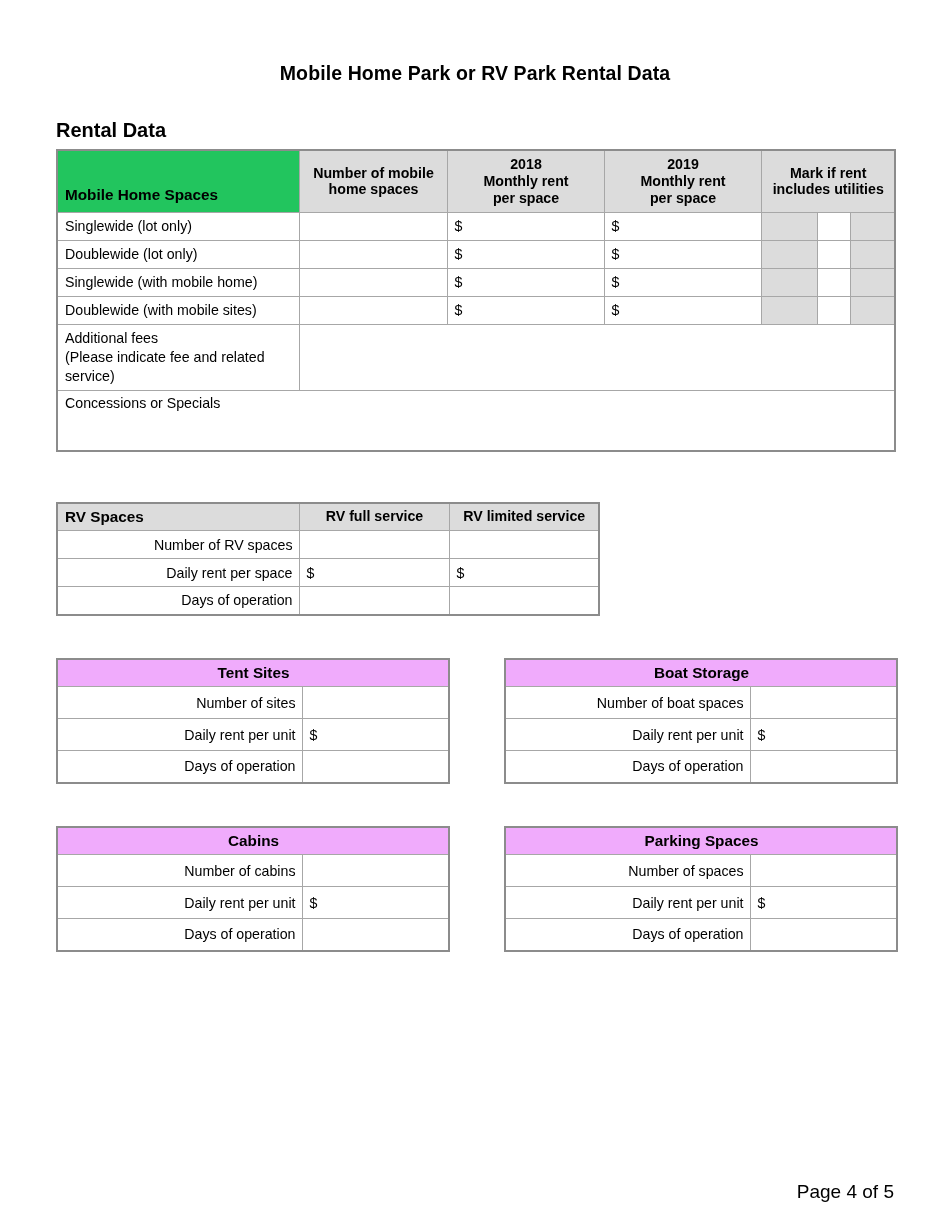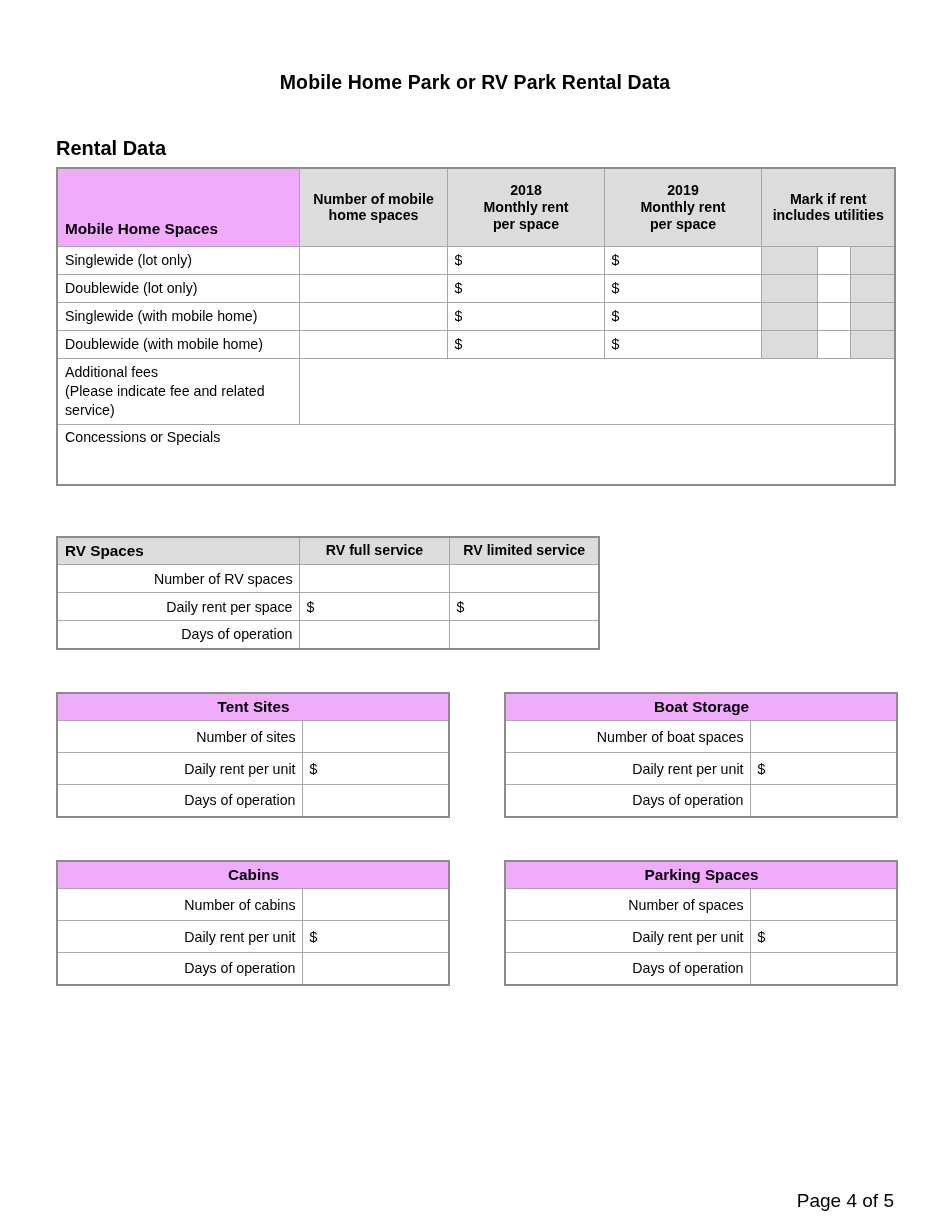--- a/index.html
+++ b/index.html
@@ -22,21 +22,21 @@
     box-sizing: border-box;
     padding: 0 56px;
   }
 
   
   .doc-title {
     text-align: center;
     font-size: 19.5px;
     font-weight: bold;
     letter-spacing: 0.1px;
-    margin: 9px;
+    margin: 0;
     padding-top: 62px;
   }
 
   .section-heading {
     font-size: 20px;
     font-weight: bold;
     margin: 0;
     padding-top: 34px;
     padding-bottom: 7px;
   }
@@ -68,27 +68,27 @@
     vertical-align: middle;
     font-size: 14.2px;
     line-height: 1.18;
   }
 
   
   .mh-table {
     width: 838px;
   }
   .mh-table .hdr-left {
-    background: #f0abfc;
+    background: #22c55e;
     font-weight: bold;
     text-align: left;
     vertical-align: bottom;
     font-size: 15.3px;
     padding-bottom: 8px;
-    height: 78px;
+    height: 62px;
   }
   .mh-table .body-row td {
     height: 28px;
     vertical-align: middle;
   }
   .mh-table .body-row td.lbl {
     font-size: 14.2px;
   }
   .mh-table .fees-lbl {
     height: 62px;
@@ -215,21 +215,21 @@
         <td class="lbl">Singlewide (with mobile home)</td>
         <td></td>
         <td>$</td>
         <td>$</td>
         <td class="shaded"></td>
         <td></td>
         <td class="shaded"></td>
       </tr>
 
       <tr class="body-row">
-        <td class="lbl">Doublewide (with mobile home)</td>
+        <td class="lbl">Doublewide (with mobile sites)</td>
         <td></td>
         <td>$</td>
         <td>$</td>
         <td class="shaded"></td>
         <td></td>
         <td class="shaded"></td>
       </tr>
 
       <tr>
         <td class="fees-lbl">

